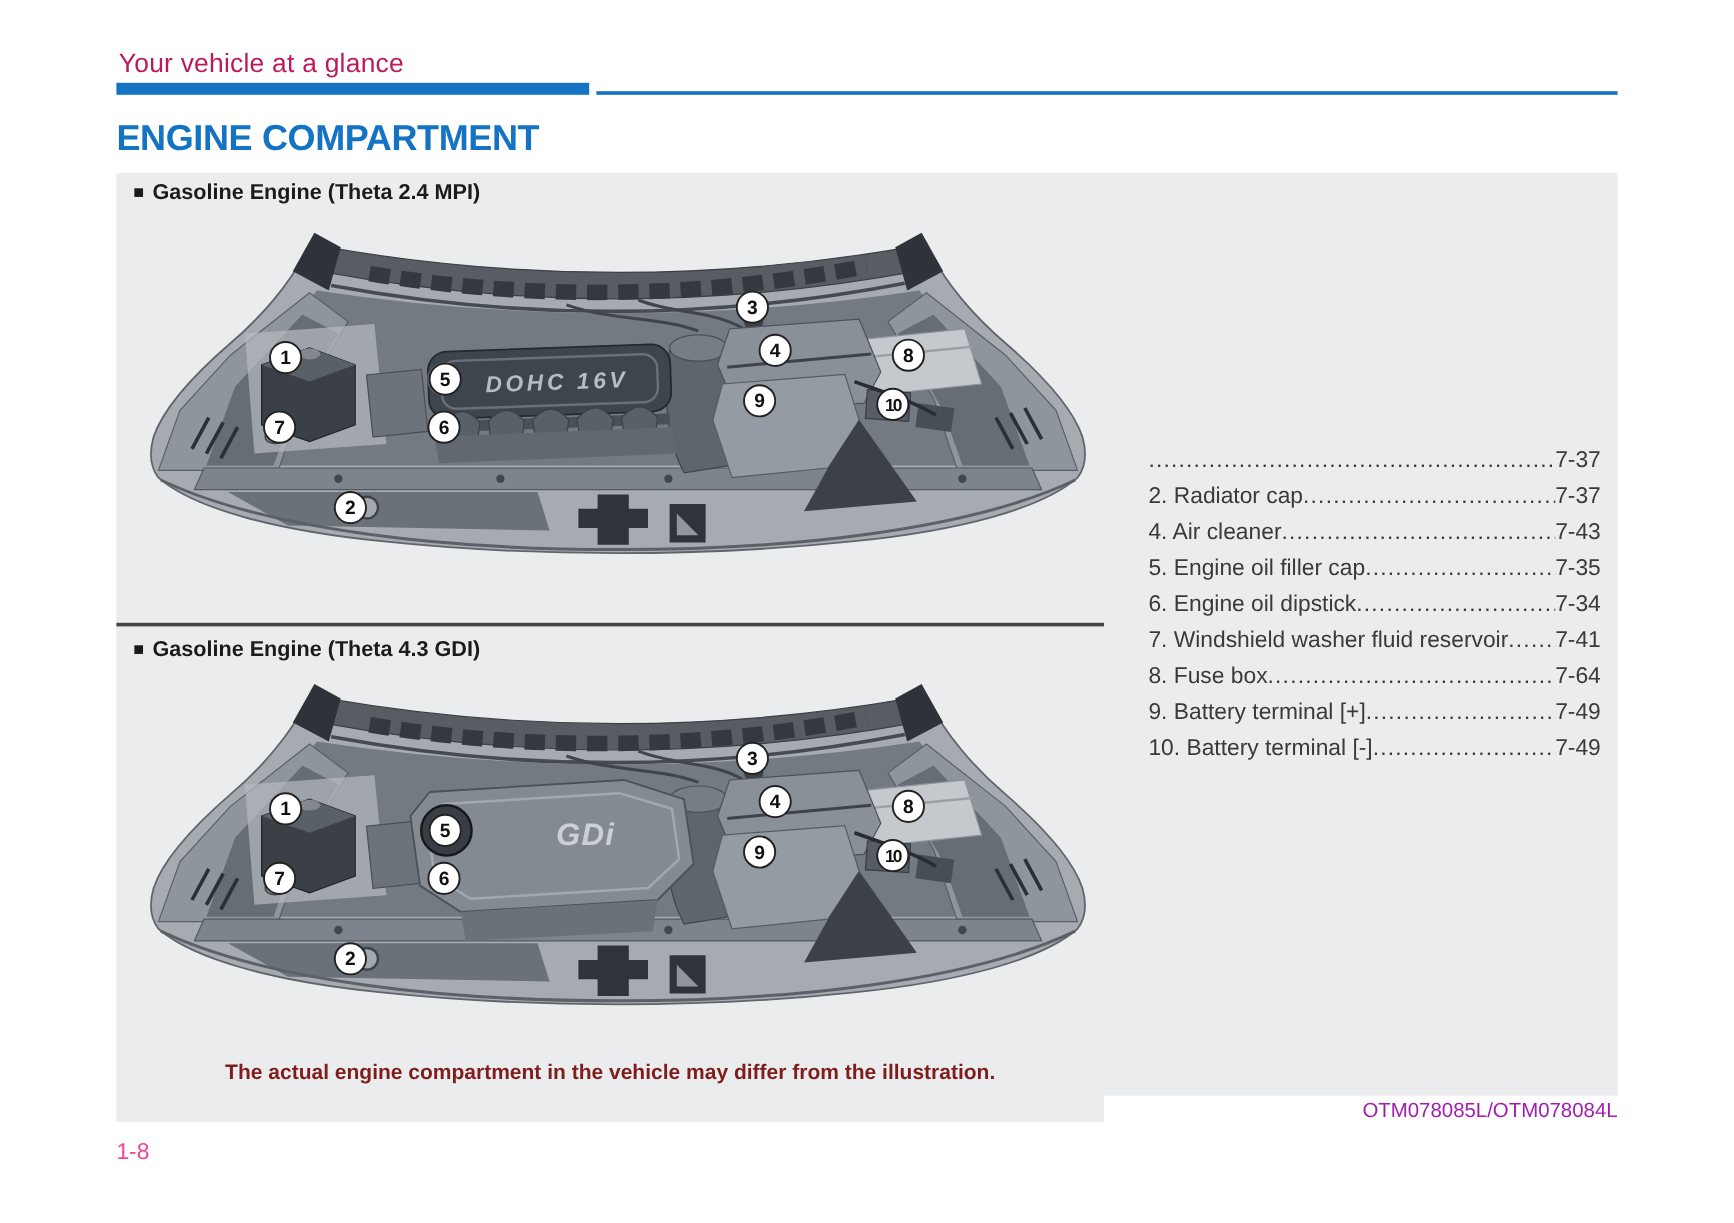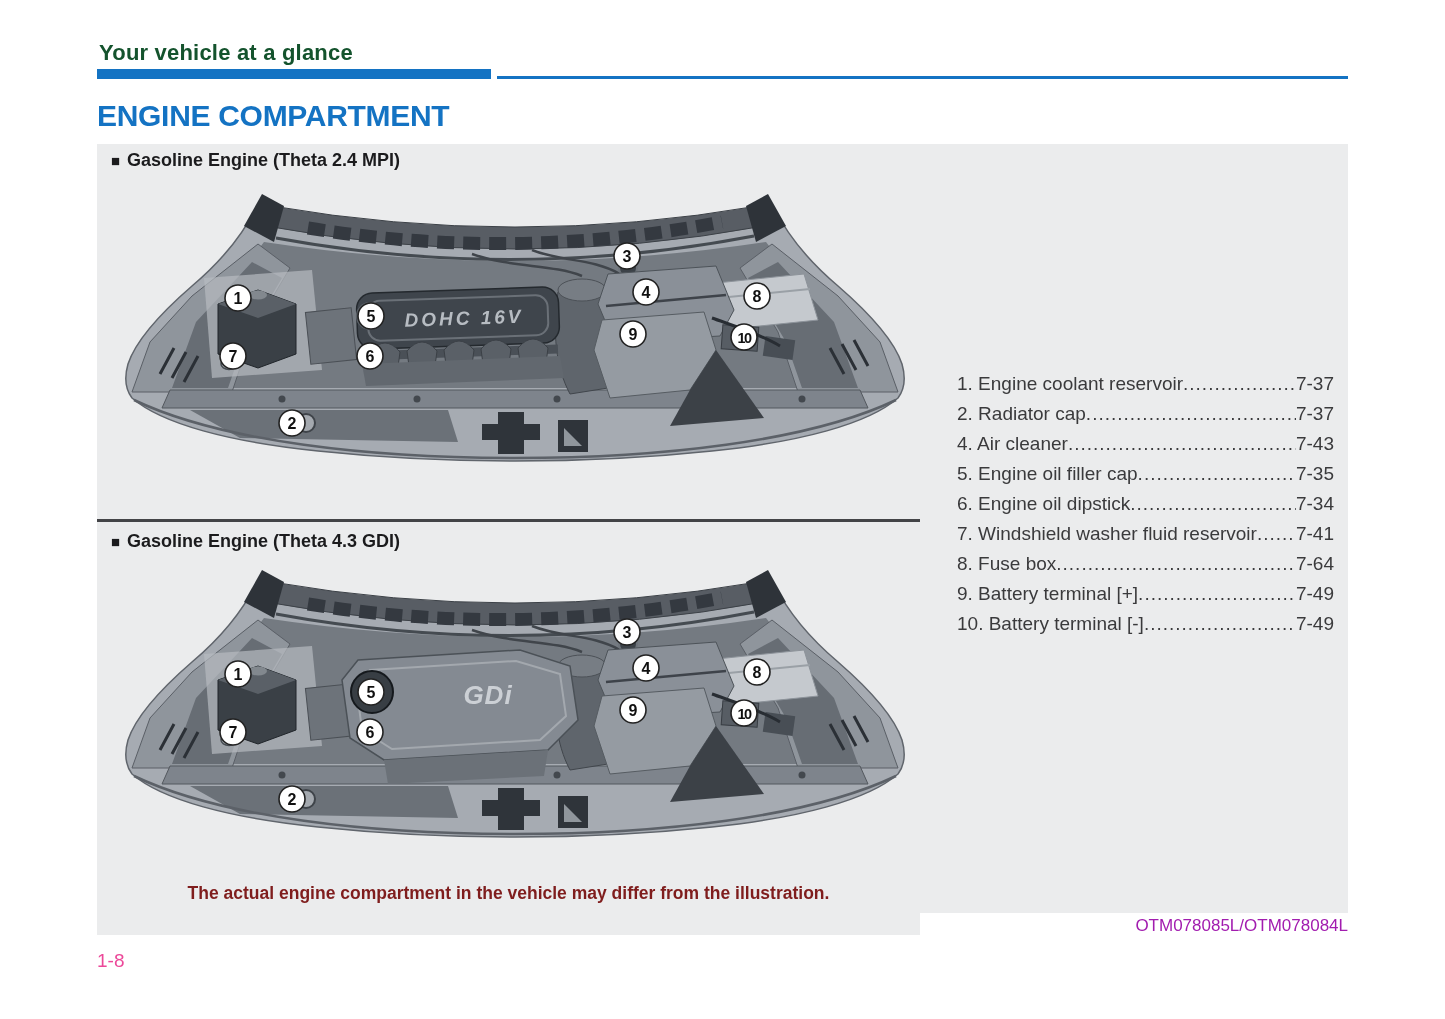--- a/index.html
+++ b/index.html
@@ -1,18 +1,18 @@
 <!DOCTYPE html>
 <html><head>
 <meta charset="utf-8">
 <style>
   html,body{margin:0;padding:0;background:#fff;}
   .page{position:relative;width:1445px;height:1019px;background:#ffffff;overflow:hidden;
         font-family:"Liberation Sans",sans-serif;color:#222;}
-  .breadcrumb{position:absolute;left:99px;top:40px;font-size:22px;color:#14532d;letter-spacing:.2px;font-weight:bold;}
+  .breadcrumb{position:absolute;left:99px;top:40px;font-size:22px;color:#be185d;letter-spacing:.2px;}
   .rule-thick{position:absolute;left:97px;top:69px;width:394px;height:10px;background:#1473c3;}
   .rule-thin{position:absolute;left:497px;top:76px;width:851px;height:3px;background:#1473c3;}
   .page-title{position:absolute;left:97px;top:99px;font-size:30px;font-weight:bold;color:#1473c3;letter-spacing:-.3px;}
   .panel-left{position:absolute;left:97px;top:144px;width:823px;height:791px;background:#ebeced;}
   .panel-right{position:absolute;left:920px;top:144px;width:428px;height:769px;background:#ebeced;}
   .section-label{position:absolute;font-size:18px;font-weight:bold;color:#1b1b1d;display:flex;align-items:center;gap:7px;}
   .section-label .bullet{font-size:15px;line-height:1;}
   .sec1{left:111px;top:150px;}
   .sec2{left:111px;top:531px;}
   .divider{position:absolute;left:97px;top:519px;width:823px;height:3px;background:#434447;}
@@ -199,21 +199,20 @@
       <path d="M272,192 L436,182 L432,208 L276,216 Z" fill="#6b7178"></path>
       <circle cx="260" cy="124" r="21" fill="#383e44" stroke="#15191d" stroke-width="2"></circle>
       <circle cx="260" cy="124" r="12" fill="#51575e" stroke="#70767c"></circle>
       <text class="gdi-text" x="376" y="136">GDi</text>
     </g>
     <use href="#bay-callouts"></use>
   </svg>
 
   <div class="legend">
     <div class="legend-item">
-        <span class="legend-label">1. Engine coolant reservoir</span>
         <span class="legend-dots"></span>
         <span class="legend-page">7-37</span>
       </div>
     <div class="legend-item">
         <span class="legend-label">2. Radiator cap</span>
         <span class="legend-dots"></span>
         <span class="legend-page">7-37</span>
       </div>
     <div class="legend-item">
         <span class="legend-label">4. Air cleaner</span>

